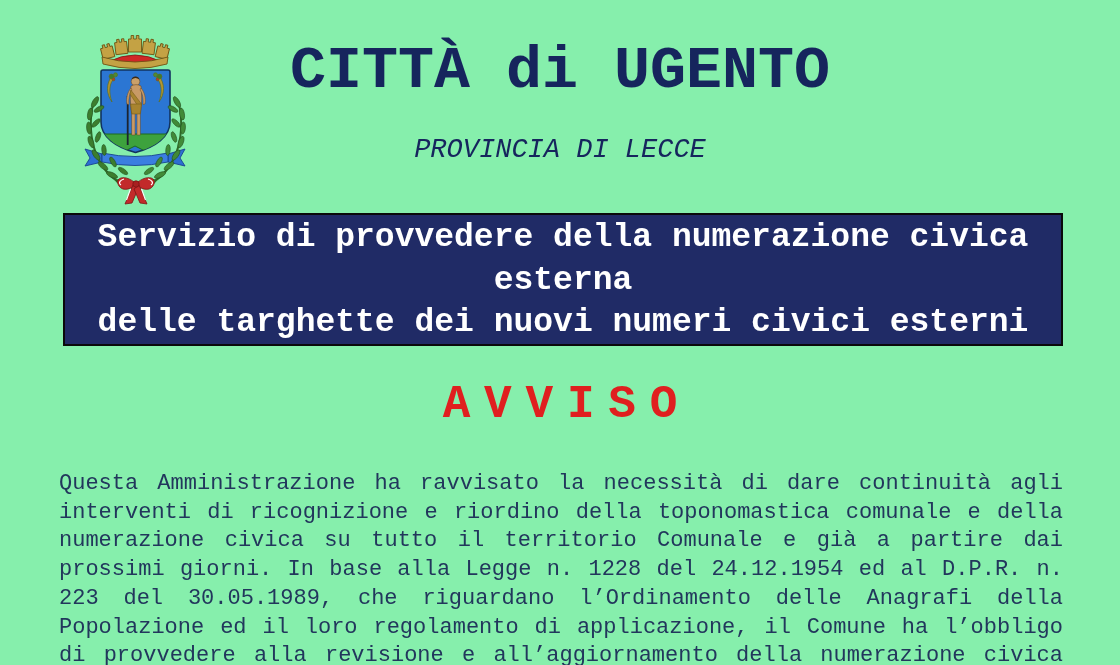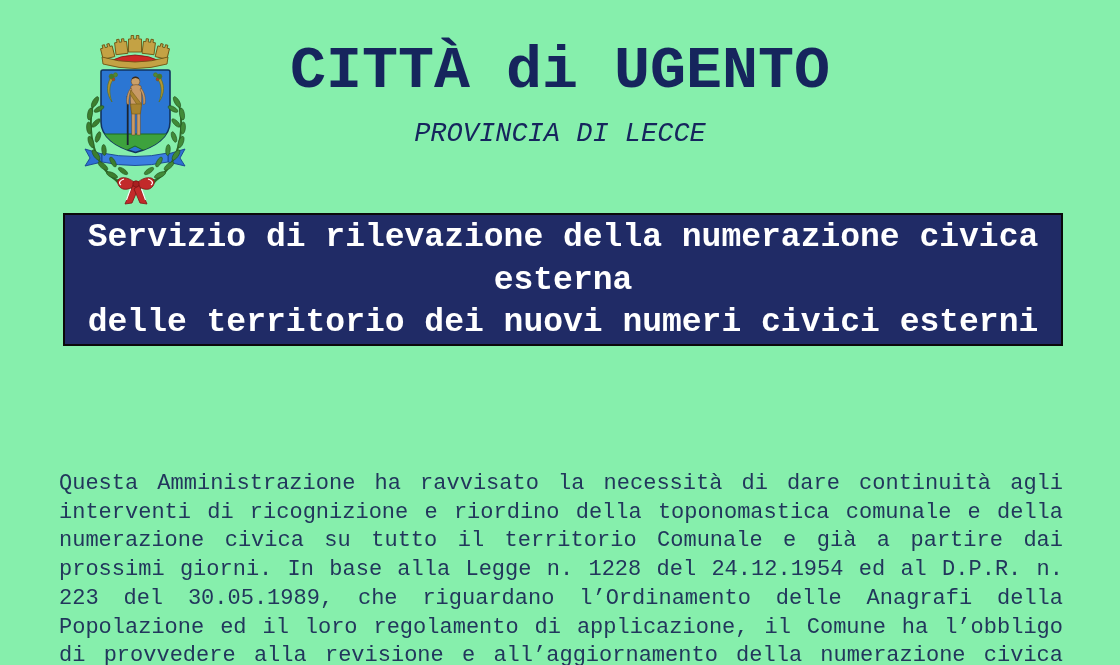--- a/index.html
+++ b/index.html
@@ -27,21 +27,21 @@
     text-align: center;
     color: #16255d;
   }
   .header .title {
     font-size: 60px;
     line-height: 60px;
     font-weight: bold;
     letter-spacing: 0px;
   }
   .header .subtitle {
-    margin-top: 20px;
+    margin-top: 36px;
     font-size: 27px;
     line-height: 27px;
     font-style: italic;
     font-weight: normal;
   }
   .banner {
     position: absolute;
     left: 63px;
     top: 213px;
     width: 1000px;
@@ -198,20 +198,21 @@
       <path d="M82,167 C86,168 88,171 85,173"></path>
     </g>
   </svg>
 
   <div class="header">
     <div class="title">CITTÀ di UGENTO</div>
     <div class="subtitle">PROVINCIA DI LECCE</div>
   </div>
 
   <div class="banner">
-    <div>Servizio di rilevazione della numerazione civica esterna</div>
-    <div>delle territorio dei nuovi numeri civici esterni</div>
+    <div>Servizio di provvedere della numerazione civica esterna</div>
+    <div>delle targhette dei nuovi numeri civici esterni</div>
   </div>
 
+  <div class="notice-heading">AVVISO</div>
 
   <div class="body-text">Questa Amministrazione ha ravvisato la necessità di dare continuità agli interventi di ricognizione e riordino della toponomastica comunale e della numerazione civica su tutto il territorio Comunale e già a partire dai prossimi giorni. In base alla Legge n. 1228 del 24.12.1954 ed al D.P.R. n. 223 del 30.05.1989, che riguardano l’Ordinamento delle Anagrafi della Popolazione ed il loro regolamento di applicazione, il Comune ha l’obbligo di provvedere alla revisione e all’aggiornamento della numerazione civica sul territorio comunale.</div>
 
 </div>
 
 </body></html>

